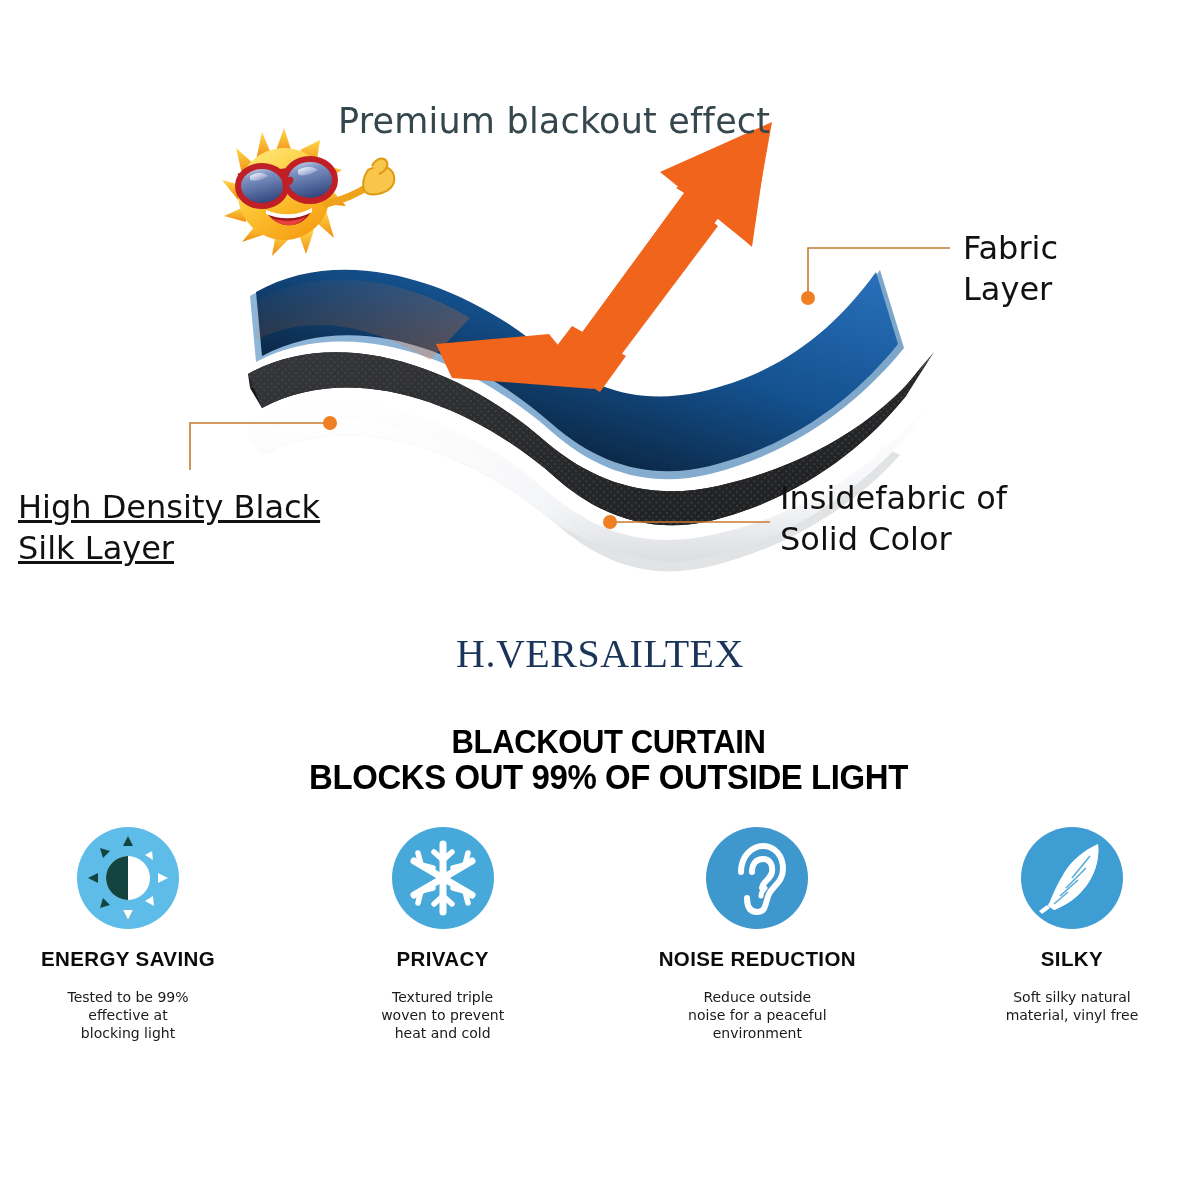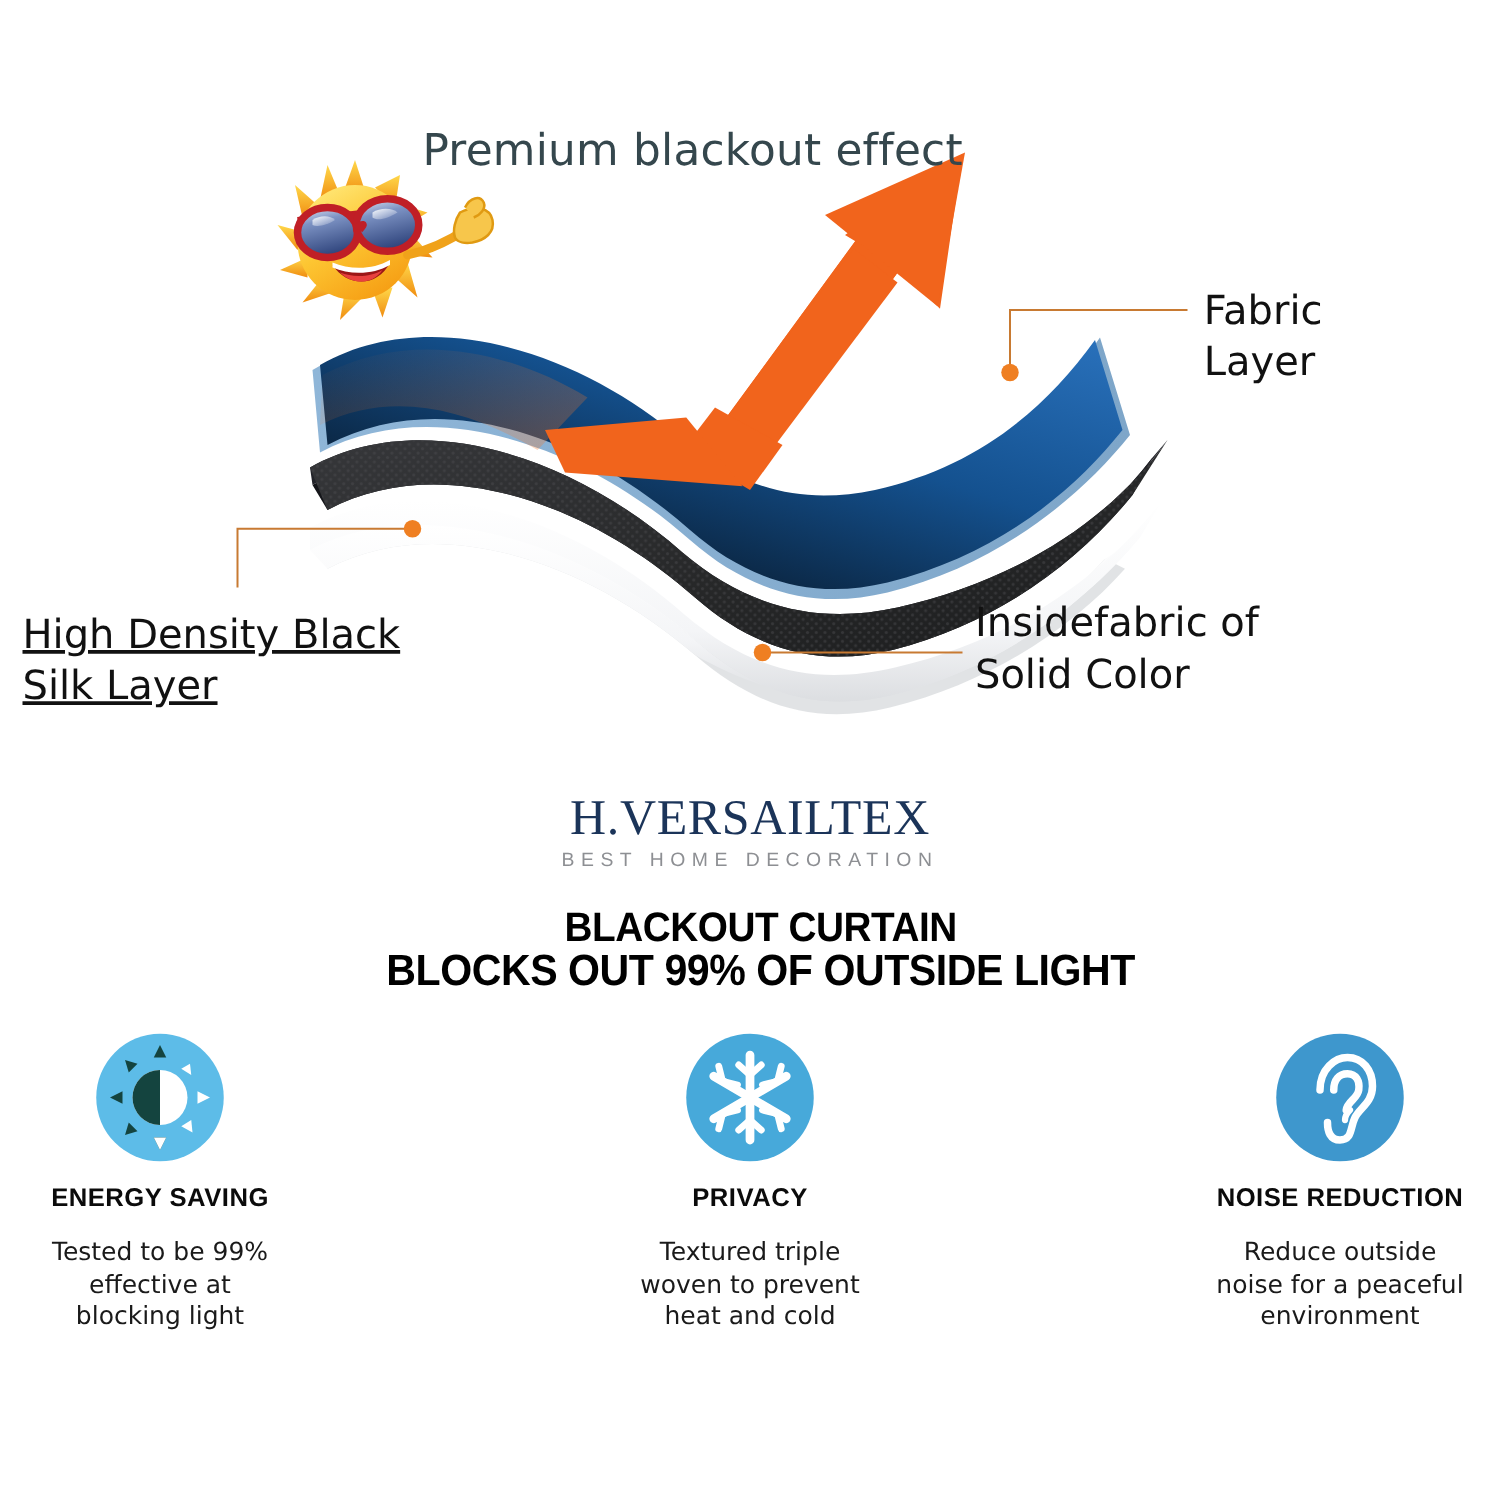--- a/index.html
+++ b/index.html
@@ -98,21 +98,21 @@
     font-weight:bold;
     font-size:20.5px;
     letter-spacing:0.4px;
     color:#0b0b0b;
     text-align:center;
     white-space:nowrap;
   }
   .feature-desc {
     margin-top:18px;
     font-family:"DejaVu Sans", sans-serif;
-    font-size:20px;
+    font-size:14px;
     line-height:1.28;
     color:#1a1a1a;
     text-align:center;
     white-space:pre-line;
   }
 </style>
 </head>
 <body>
 
 <div id="illustration">
@@ -297,21 +297,20 @@
 
   <div class="callout-label" id="label-inside">Insidefabric of
 Solid Color</div>
   <div class="callout-label" id="label-fabric">Fabric Layer</div>
   <div class="callout-label" id="label-highdensity">High Density Black
 Silk Layer</div>
 </div>
 
 <div id="logo-block">
   <div id="logo-word">H.VERSAILTEX</div>
-  <div id="logo-tagline">BEST HOME DECORATION</div>
 </div>
 
 <div id="headline">
   <span class="hl" id="headline-line1">BLACKOUT CURTAIN</span>
   <span class="hl" id="headline-line2">BLOCKS OUT 99% OF OUTSIDE LIGHT</span>
 </div>
 
 <div id="features">
 
   <div class="feature">
@@ -380,14 +379,35 @@
         </g>
       </svg>
     </div>
     <div class="feature-title">NOISE REDUCTION</div>
     <div class="feature-desc">Reduce outside
 noise for a peaceful
 environment</div>
   </div>
 
 
+  <div class="feature">
+    <div class="feature-icon">
+      <svg viewBox="0 0 104 104" width="104" height="104">
+        <circle cx="52" cy="52" r="51" fill="#3e9ed4"></circle>
+        <path d="M78,18 C80,34 74,52 62,65 C54,74 44,80 34,84
+                 L28,78 C38,74 48,68 56,59 C68,46 75,32 78,18 Z" fill="#ffffff"></path>
+        <path d="M78,18 C64,24 52,34 44,47 C37,58 32,70 28,80
+                 L34,84 C44,80 54,74 62,65 C74,52 80,34 78,18 Z" fill="#ffffff"></path>
+        <path d="M30,82 L22,88 L19,85 L27,79 Z" fill="#ffffff"></path>
+        <g stroke="#3e9ed4" stroke-width="1.6" fill="none" opacity="0.85">
+          <path d="M70,30 L52,52"></path>
+          <path d="M66,42 L46,62"></path>
+          <path d="M58,54 L40,70"></path>
+          <path d="M48,66 L34,78"></path>
+        </g>
+      </svg>
+    </div>
+    <div class="feature-title">SILKY</div>
+    <div class="feature-desc">Soft silky natural
+material, vinyl free</div>
+  </div>
 
 </div>
 
 </body></html>

